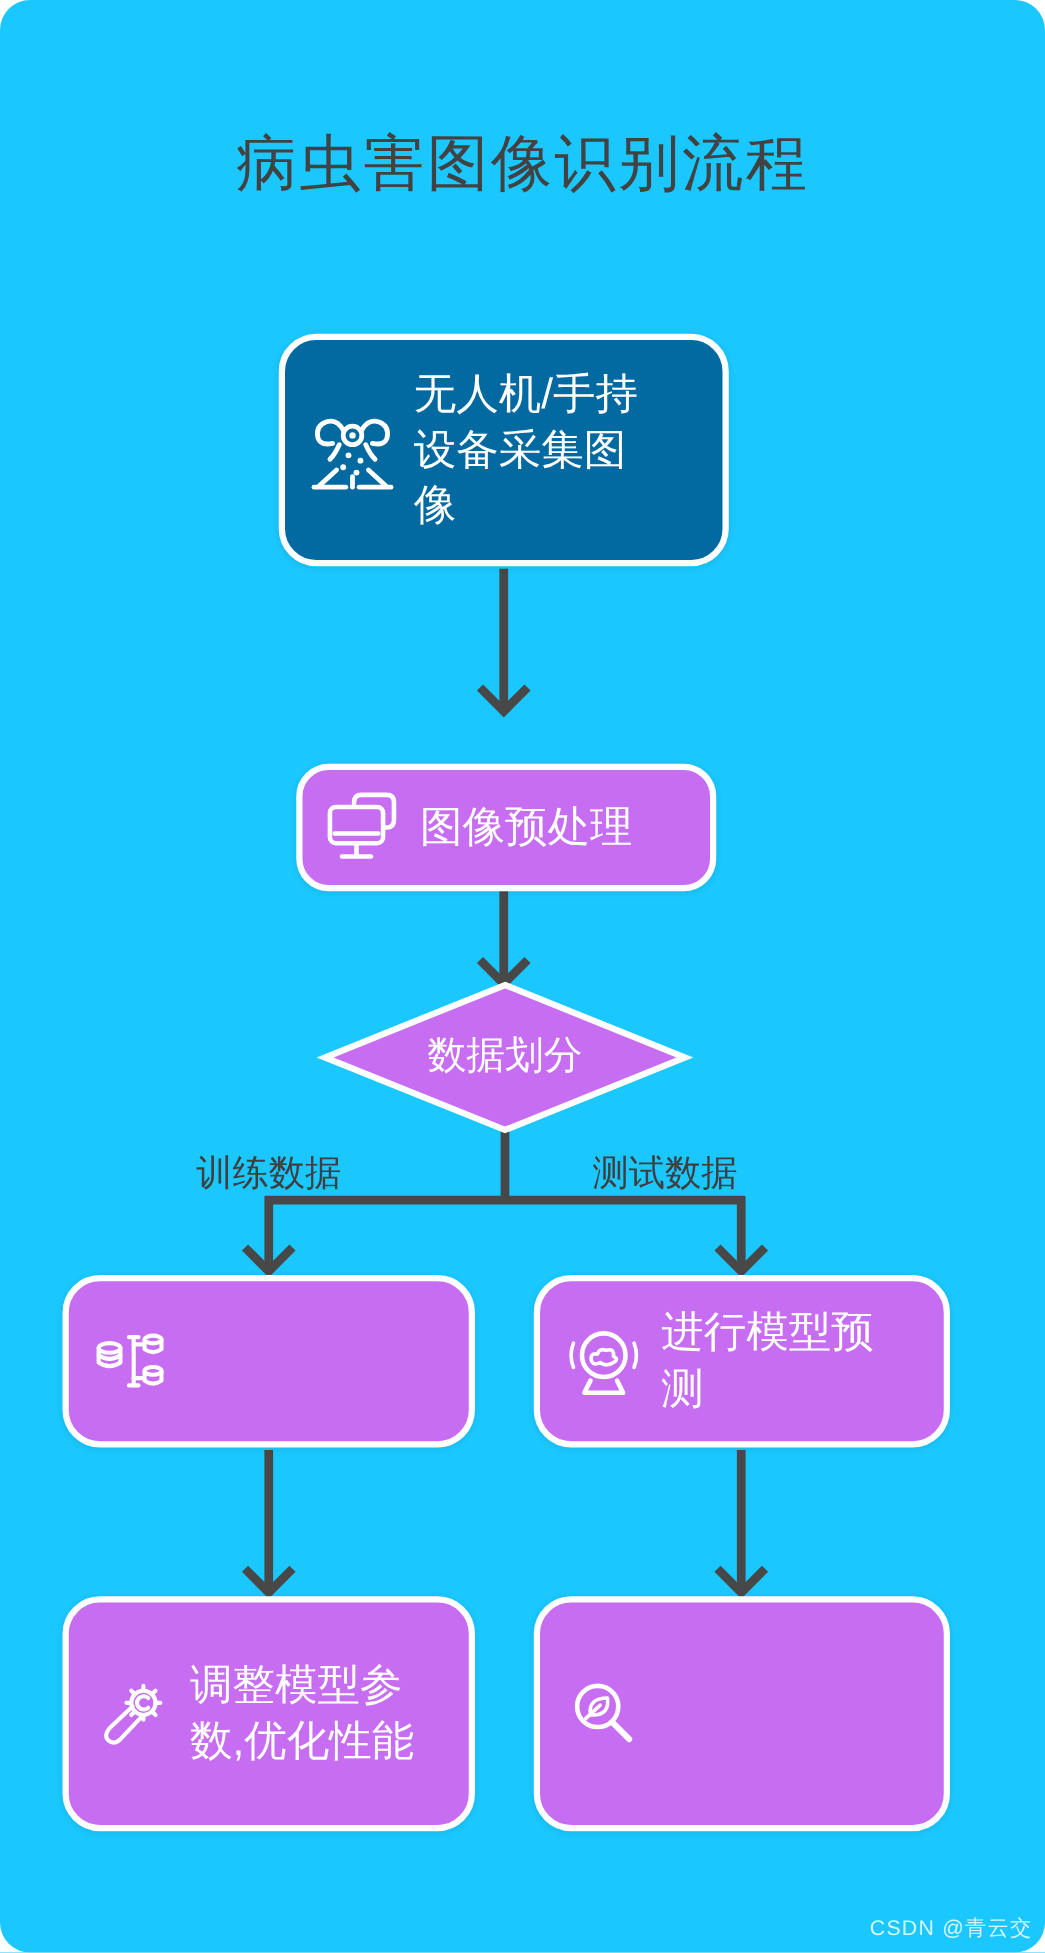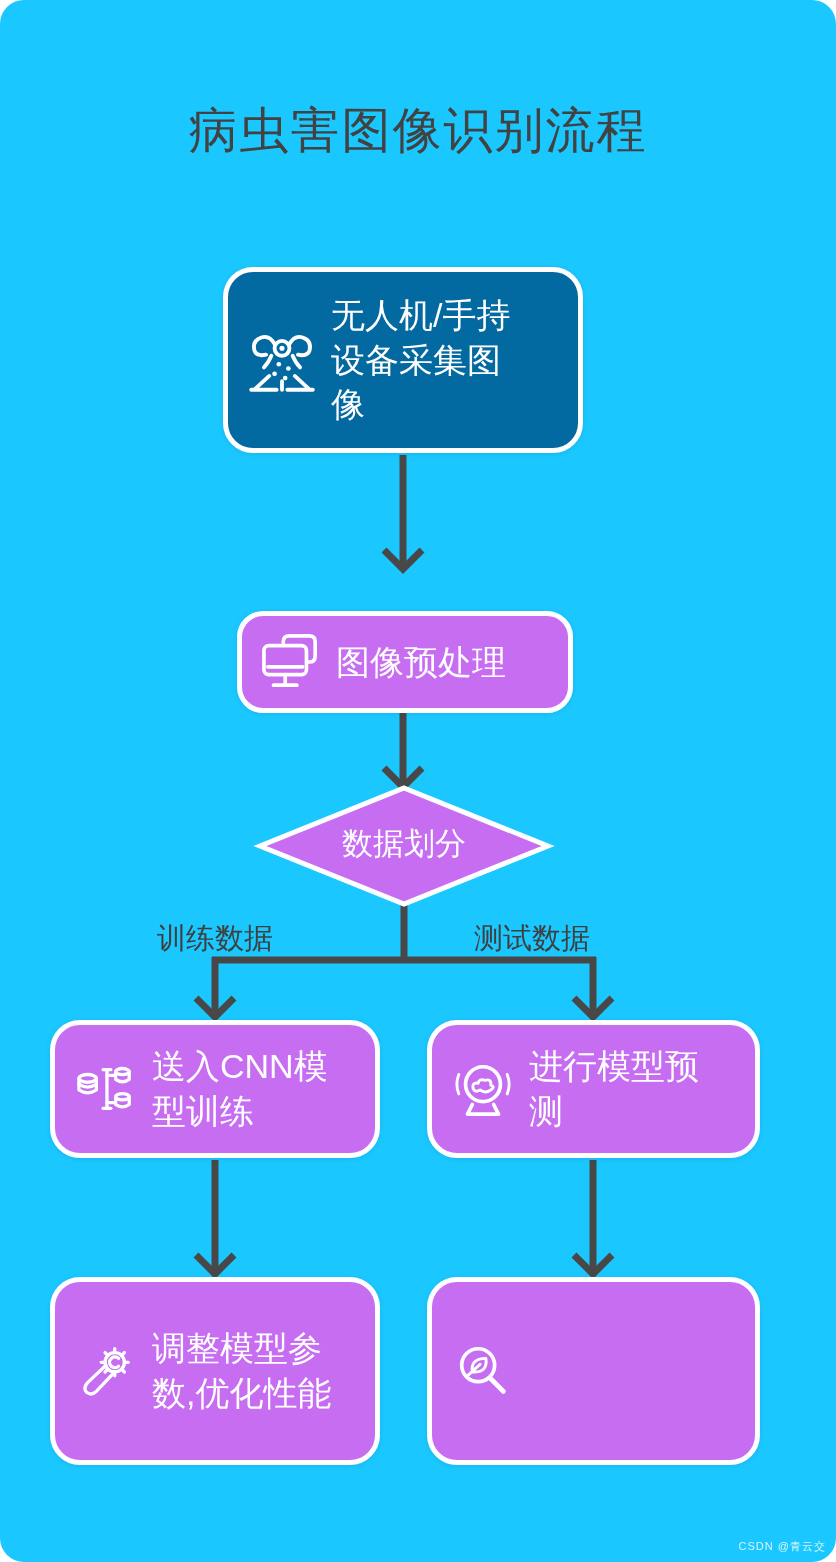--- a/index.html
+++ b/index.html
@@ -40,21 +40,21 @@
     position:absolute; left:304px; top:823px; width:200px;
     text-align:center; font-size:31px; color:#ffffff;
   }
   .edge-label {
     position:absolute; font-size:29px; color:#3f3f3f;margin-top:13px;
   }
   #edge-label-train { left:157px; top:906px; }
   #edge-label-test  { left:474px; top:906px; }
   .watermark {
     position:absolute; right:10px; bottom:8px;
-    font-size:11px; color:rgba(255,255,255,0.82); letter-spacing:1px;
+    font-size:17px; color:rgba(255,255,255,0.82); letter-spacing:1px;
   }
 </style>
 </head>
 <body>
 
 <div class="stage">
 
   <div class="title">病虫害图像识别流程</div>
 
   <svg class="layer" width="836" height="1562" viewBox="0 0 836 1562">
@@ -130,21 +130,20 @@
         <path d="M29 10 H37"></path>
         <path d="M29 50 H37"></path>
         <path d="M33 16 H40"></path>
         <path d="M33 44 H40"></path>
         <ellipse cx="49" cy="12" rx="7" ry="3.2"></ellipse>
         <path d="M42 12 V20 Q49 25 56 20 V12"></path>
         <ellipse cx="49" cy="38" rx="7" ry="3.2"></ellipse>
         <path d="M42 38 V46 Q49 51 56 46 V38"></path>
       </svg>
     </span>
-    <span class="label">送入CNN模型训练</span>
   </div>
 
   <div class="node purple" id="node-predict">
     <span class="icon">
       <svg width="62" height="62" viewBox="0 0 64 64" fill="none" stroke="#ffffff" stroke-width="3.8" stroke-linecap="round" stroke-linejoin="round">
         <circle cx="32" cy="27" r="18"></circle>
         <path d="M7 17 Q3 27 7 37" stroke-width="3"></path>
         <path d="M57 17 Q61 27 57 37" stroke-width="3"></path>
         <path d="M22 32 Q20 25 27 26 Q28 21 34 23 Q41 21 40 28 Q45 30 40 33 Q34 37 29 33 Q24 36 22 32" stroke-width="3"></path>
         <path d="M21 48 L16 58 H48 L43 48"></path>

